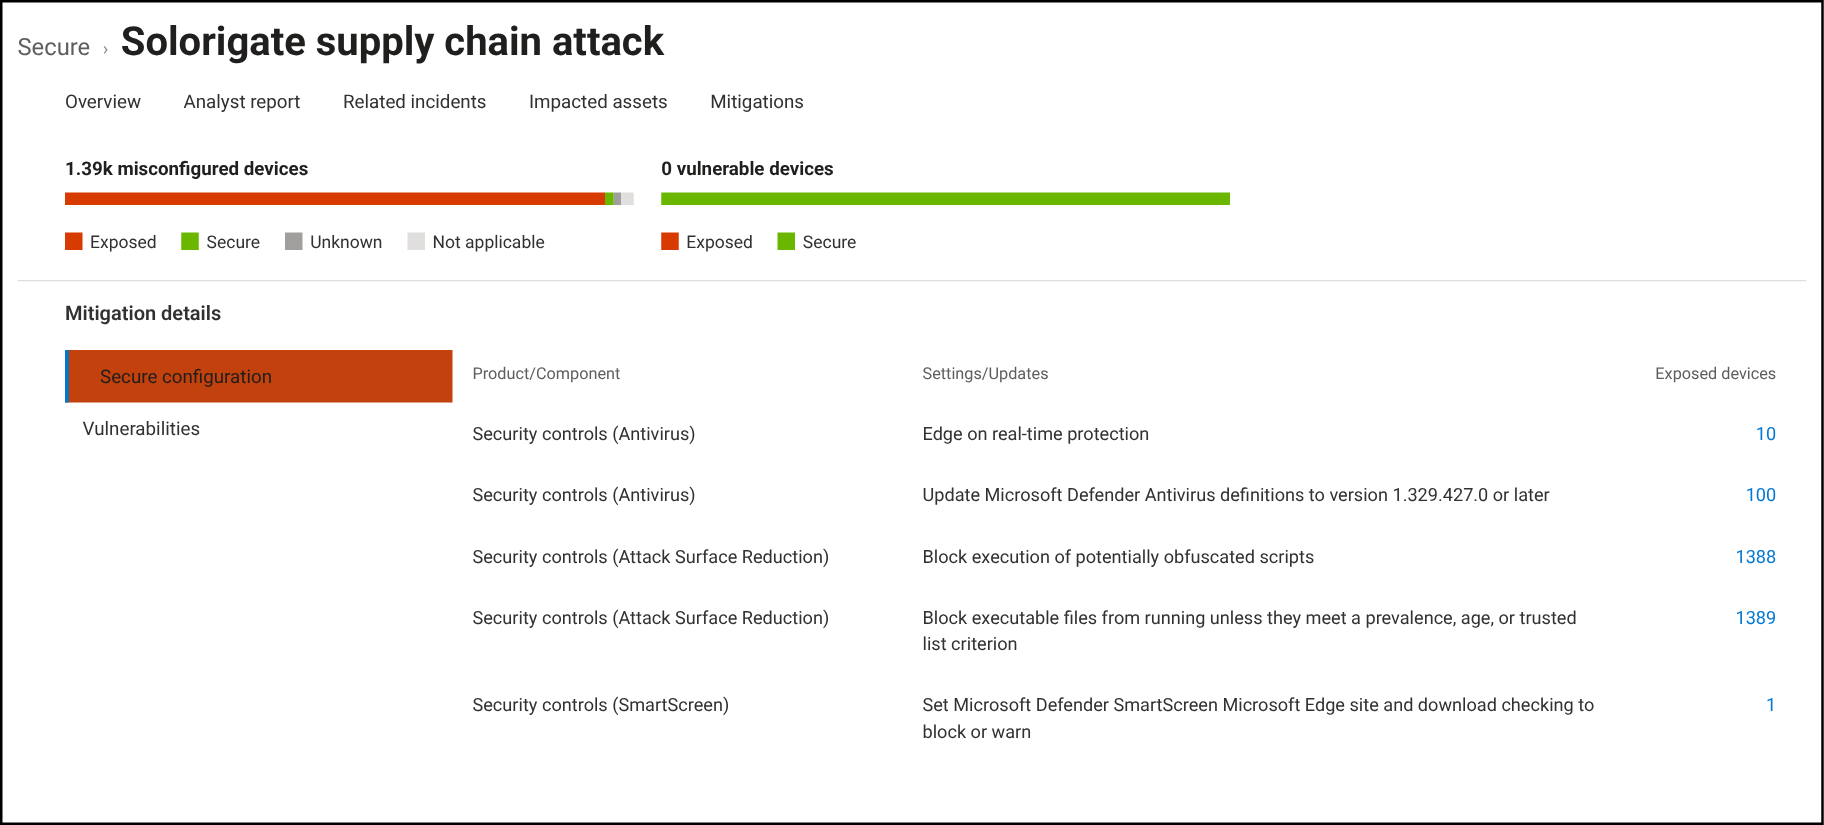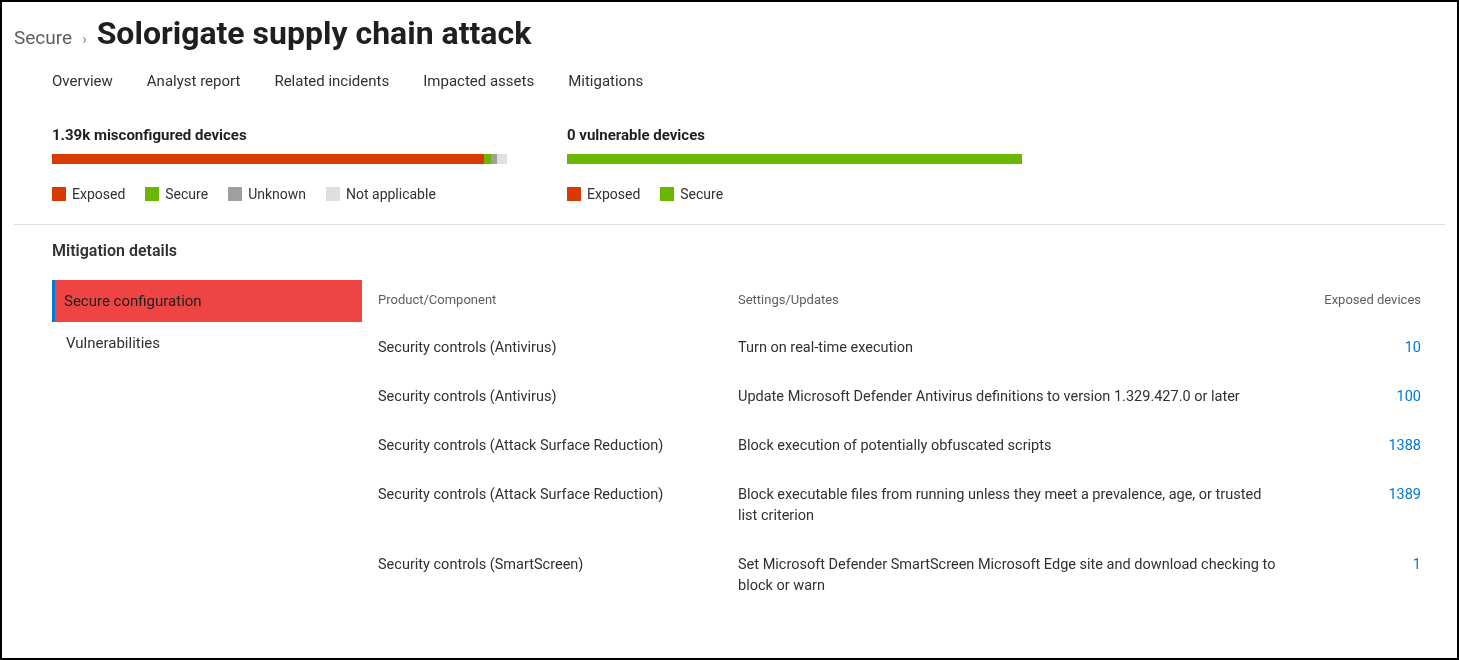--- a/index.html
+++ b/index.html
@@ -27,21 +27,21 @@
     display: flex;
     gap: 34px;
     padding: 0 0 0 38px;
     font-size: 15px;
     color: #323130;
     margin-bottom: 30px;
   }
   .tabs .tab { padding: 6px 0; cursor: pointer; }
   .charts {
     display: flex;
-    gap: 60px;
+    gap: 22px;
     padding: 0 0 0 38px;
     margin-bottom: 18px;
     align-items: center;
   }
   .chart-block { width: 455px; }
   .chart-title { font-size: 15px; font-weight: 700; color: #201f1e; margin-bottom: 10px; }
   .bar-track { height: 10px; width: 100%; display: flex; }
   .bar-seg { height: 100%; }
   .legend { display: flex; gap: 20px; margin-top: 22px; font-size: 14px; color: #323130; }
   .swatch { display:inline-block; width:14px; height:14px; vertical-align:-2px; margin-right:6px; }
@@ -51,25 +51,25 @@
     display: flex;
     padding-left: 38px;
   }
   .pivot { width: 310px; }
   .pivot-item {
     font-size: 15px;
     padding: 12px 14px;
     cursor: pointer;
   }
   .pivot-item.active {
-    background: #ef4444;
+    background: #c2410c;
     border-left: 3px solid #0078d4;
     font-weight: 400;
     color: #201f1e;
-    padding-left: 9px;
+    padding-left: 25px;
   }
   .table-wrap { flex: 1; padding-right: 8px; }
   table { width: 100%; border-collapse: collapse; }
   th {
     text-align: left;
     font-weight: 400;
     font-size: 13px;
     color: #605e5c;
     padding: 12px 16px 16px 16px;
   }
@@ -152,21 +152,21 @@
       <thead>
         <tr>
           <th>Product/Component</th>
           <th>Settings/Updates</th>
           <th class="right">Exposed devices</th>
         </tr>
       </thead>
       <tbody id="tbody">
           <tr>
             <td>Security controls (Antivirus)</td>
-            <td>Turn on real-time execution</td>
+            <td>Edge on real-time protection</td>
             <td class="link"><span>10</span></td>
           </tr>
           <tr>
             <td>Security controls (Antivirus)</td>
             <td>Update Microsoft Defender Antivirus definitions to version 1.329.427.0 or later</td>
             <td class="link"><span>100</span></td>
           </tr>
           <tr>
             <td>Security controls (Attack Surface Reduction)</td>
             <td>Block execution of potentially obfuscated scripts</td>

